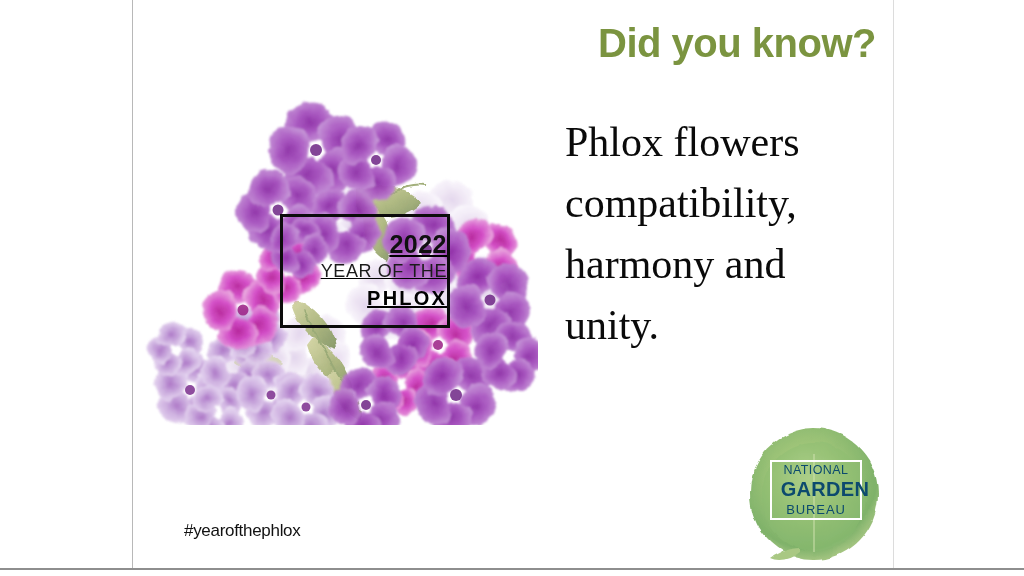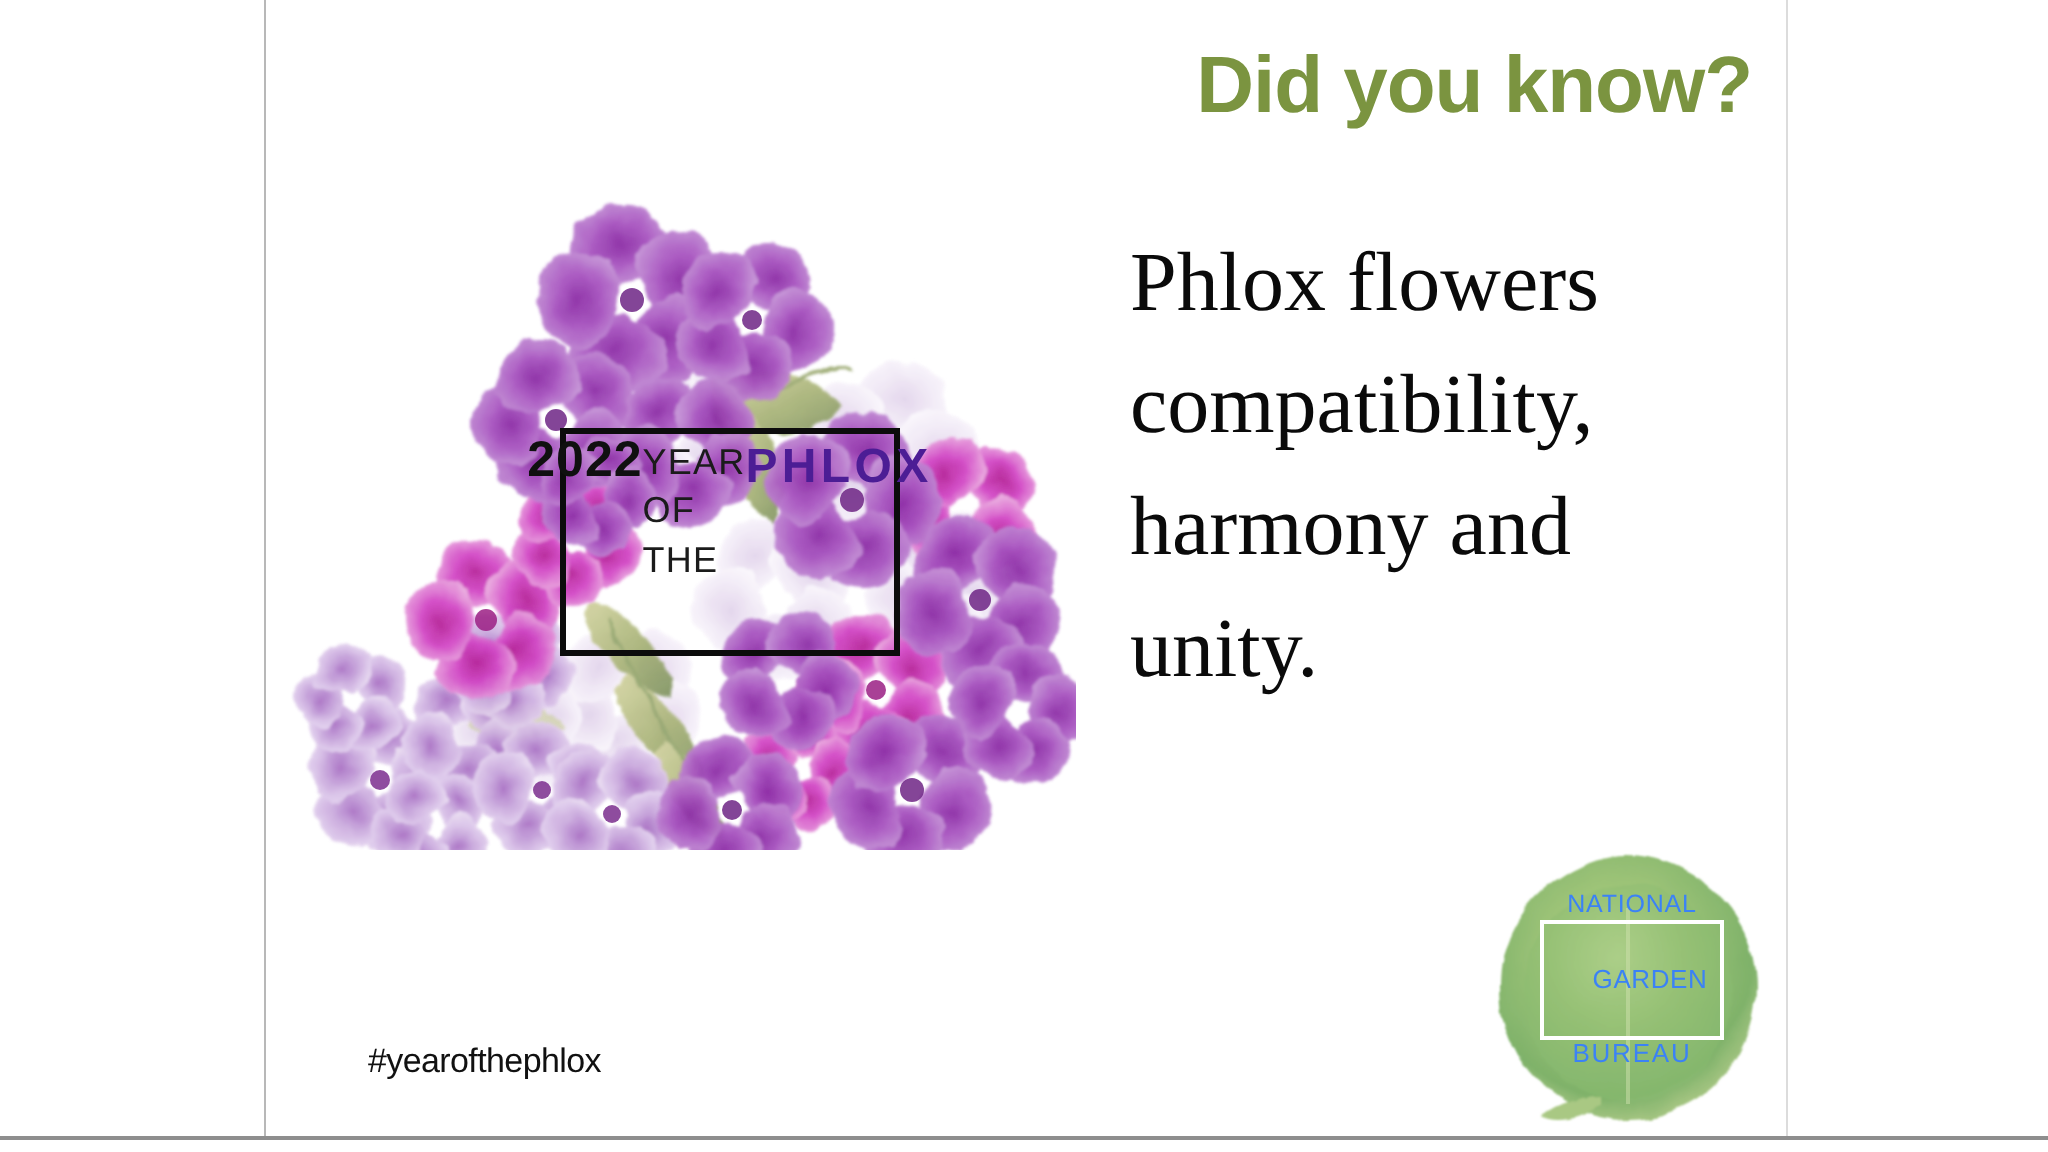--- a/index.html
+++ b/index.html
@@ -32,38 +32,38 @@
   .hashtag{position:absolute;left:51px;top:521px;font-size:17px;
            color:#111111;letter-spacing:-.3px;}
 
   
   .art{position:absolute;left:5px;top:95px;width:400px;height:330px;}
   .art svg{display:block;}
 
   
   .badge{position:absolute;left:147px;top:214px;width:170px;height:114px;
          border:3px solid #0c0c0c;box-sizing:border-box;
-         display:flex;align-items:flex-start;
-         justify-content:center;}
+         display:flex;flex-direction:column;align-items:flex-end;
+         justify-content:center;text-decoration:underline;}
   .badge .yr{font-size:25px;font-weight:bold;color:#101010;
              letter-spacing:.5px;line-height:1.05;}
   .badge .yot{font-size:18px;color:#1b1b1b;letter-spacing:.6px;
                line-height:1.35;margin-top:2px;}
-  .badge .pl{font-size:24px;font-weight:bold;color:#4c1d95;
+  .badge .pl{font-size:20px;font-weight:bold;color:#000000;
              letter-spacing:2.2px;line-height:1.3;margin-top:1px;}
 
   
   .ngb{position:absolute;left:605px;top:420px;width:152px;height:152px;}
   .ngb svg{display:block;position:absolute;left:0;top:0;}
   .ngb-box{position:absolute;left:32px;top:40px;width:92px;height:60px;
            border:2px solid #ffffff;box-sizing:border-box;
            display:flex;flex-direction:column;align-items:center;
-           justify-content:center;color:#3b82f6;gap:22px;}
+           justify-content:center;color:#0c4a6e;}
   .ngb-box .l1{font-size:12.5px;letter-spacing:.4px;line-height:1.18;}
-  .ngb-box .l2{font-size:13px;font-weight:normal;letter-spacing:.3px;
+  .ngb-box .l2{font-size:20px;font-weight:bold;letter-spacing:.3px;
                line-height:1.18;margin-left:18px;}
   .ngb-box .l3{font-size:13px;letter-spacing:.9px;line-height:1.18;}
 </style>
 </head>
 <body>
 
 <div class="slide-wrap">
 
   <div class="frame-left"></div>
   <div class="frame-right"></div>

